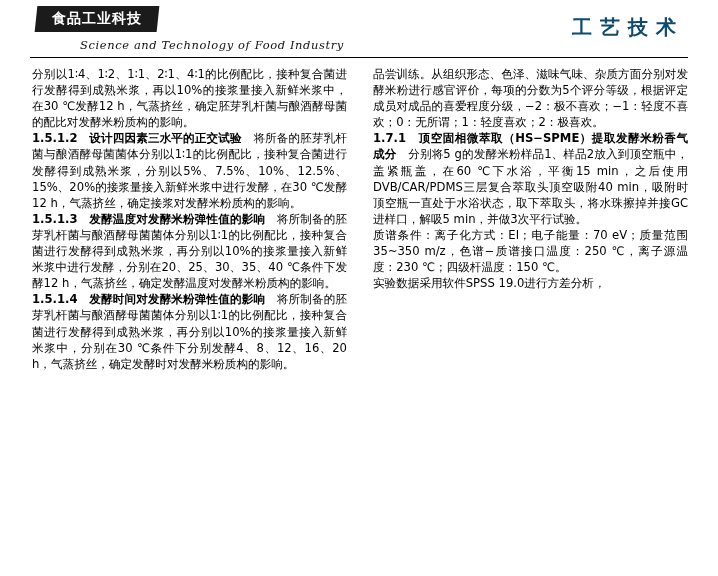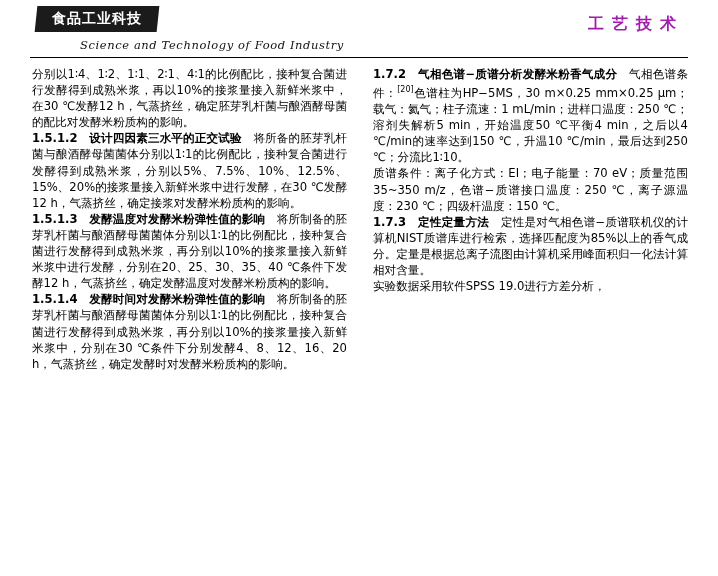--- a/index.html
+++ b/index.html
@@ -58,24 +58,24 @@
     font-size: 11.5px;
     letter-spacing: 0.6px;
     color: #111111;
     white-space: nowrap;
   }
   .section-title-cn {
     position: absolute;
     right: 34px;
     top: 14px;
     font-family: "DejaVu Sans", sans-serif;
-    font-size: 16px;
+    font-size: 20px;
     font-weight: bold;
     letter-spacing: 8px;
-    color: #a21caf;
+    color: #0c4a6e;
     white-space: nowrap;
   }
   .rule {
     position: absolute;
     left: 30px;
     right: 30px;
     top: 57px;
     border-top: 1px solid #000000;
     height: 0;
   }
@@ -139,20 +139,20 @@
   </div>
 
   <div class="columns">
     <div class="col" id="left-col">
         <p class="para"><span>分别以1∶4、1∶2、1∶1、2∶1、4∶1的比例配比，接种复合菌进行发酵得到成熟米浆，再以10%的接浆量接入新鲜米浆中，在30 ℃发酵12 h，气蒸挤丝，确定胚芽乳杆菌与酿酒酵母菌的配比对发酵米粉质构的影响。</span></p>
         <p class="para ind"><span class="h3num">1.5.1.2</span>　<span class="inline-head">设计四因素三水平的正交试验</span>　<span>将所备的胚芽乳杆菌与酿酒酵母菌菌体分别以1∶1的比例配比，接种复合菌进行发酵得到成熟米浆，分别以5%、7.5%、10%、12.5%、15%、20%的接浆量接入新鲜米浆中进行发酵，在30 ℃发酵12 h，气蒸挤丝，确定接浆对发酵米粉质构的影响。</span></p>
         <p class="para ind"><span class="h3num">1.5.1.3</span>　<span class="inline-head">发酵温度对发酵米粉弹性值的影响</span>　<span>将所制备的胚芽乳杆菌与酿酒酵母菌菌体分别以1∶1的比例配比，接种复合菌进行发酵得到成熟米浆，再分别以10%的接浆量接入新鲜米浆中进行发酵，分别在20、25、30、35、40 ℃条件下发酵12 h，气蒸挤丝，确定发酵温度对发酵米粉质构的影响。</span></p>
         <p class="para ind"><span class="h3num">1.5.1.4</span>　<span class="inline-head">发酵时间对发酵米粉弹性值的影响</span>　<span>将所制备的胚芽乳杆菌与酿酒酵母菌菌体分别以1∶1的比例配比，接种复合菌进行发酵得到成熟米浆，再分别以10%的接浆量接入新鲜米浆中，分别在30 ℃条件下分别发酵4、8、12、16、20 h，气蒸挤丝，确定发酵时对发酵米粉质构的影响。</span></p>
       </div>
     <div class="col" id="right-col">
-        <p class="para ind"><span class="h3num">1.7.2</span>　<span class="inline-head">气相色谱−质谱分析发酵米粉香气成分</span>　<span>气相色谱条件：<sup>[20]</sup>色谱柱为HP−5MS，30 m×0.25 mm×0.25 μm；载气：氦气；柱子流速：1 mL/min；进样口温度：250 ℃；溶剂失解析5 min，开始温度50 ℃平衡4 min，之后以4 ℃/min的速率达到150 ℃，升温10 ℃/min，最后达到250 ℃；分流比1∶10。</span></p>
+        <p class="para"><span>品尝训练。从组织形态、色泽、滋味气味、杂质方面分别对发酵米粉进行感官评价，每项的分数为5个评分等级，根据评定成员对成品的喜爱程度分级，−2：极不喜欢；−1：轻度不喜欢；0：无所谓；1：轻度喜欢；2：极喜欢。</span></p>
+        <p class="para ind"><span class="h3num">1.7.1</span>　<span class="inline-head">顶空固相微萃取（HS−SPME）提取发酵米粉香气成分</span>　<span>分别将5 g的发酵米粉样品1、样品2放入到顶空瓶中，盖紧瓶盖，在60 ℃下水浴，平衡15 min，之后使用DVB/CAR/PDMS三层复合萃取头顶空吸附40 min，吸附时顶空瓶一直处于水浴状态，取下萃取头，将水珠擦掉并接GC进样口，解吸5 min，并做3次平行试验。</span></p>
         <p class="para ind"><span>质谱条件：离子化方式：EI；电子能量：70 eV；质量范围35~350 m/z，色谱−质谱接口温度：250 ℃，离子源温度：230 ℃；四级杆温度：150 ℃。</span></p>
-        <p class="para ind"><span class="h3num">1.7.3</span>　<span class="inline-head">定性定量方法</span>　<span>定性是对气相色谱−质谱联机仪的计算机NIST质谱库进行检索，选择匹配度为85%以上的香气成分。定量是根据总离子流图由计算机采用峰面积归一化法计算相对含量。</span></p>
         <p class="para ind"><span>实验数据采用软件SPSS 19.0进行方差分析，</span></p>
       </div>
   </div>
 
 </div>
 
 </body></html>

